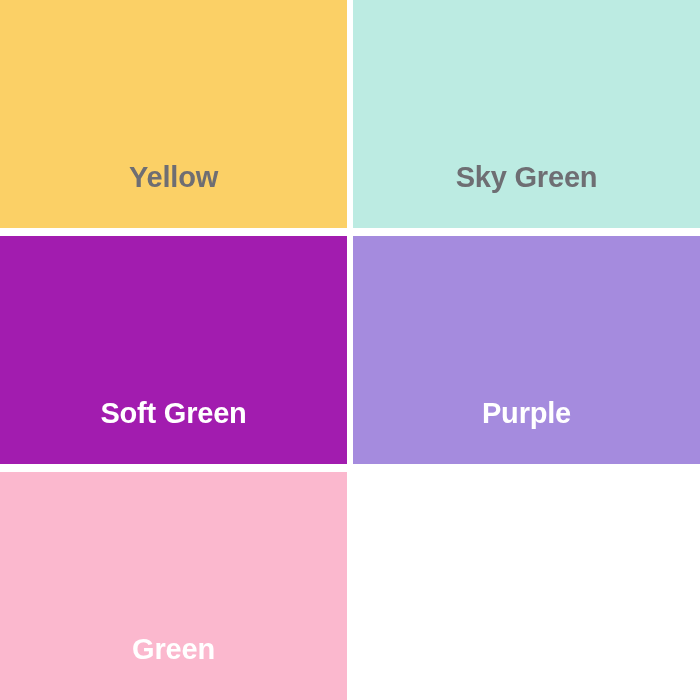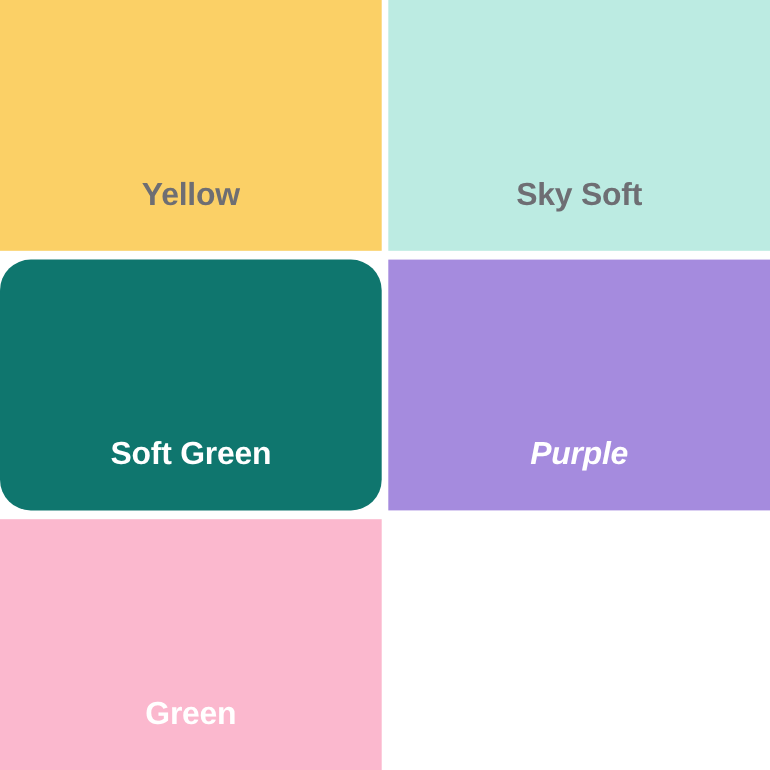--- a/index.html
+++ b/index.html
@@ -48,28 +48,28 @@
 <body>
 
 <div id="palette-grid" style="background-color: rgb(255, 255, 255);">
 
   <div class="swatch" style="background-color: rgb(251, 208, 102);">
     <span class="swatch-label" style="color: rgb(110, 110, 115);">Yellow</span>
   </div>
 
 
   <div class="swatch" style="background-color: rgb(188, 235, 226);">
-    <span class="swatch-label" style="color: rgb(110, 110, 115);">Sky Soft</span>
+    <span class="swatch-label" style="color: rgb(110, 110, 115);">Sky Green</span>
   </div>
 
-  <div class="swatch" style="background-color: #0f766e; border-radius: 28px;">
+  <div class="swatch" style="background-color: #a21caf;">
     <span class="swatch-label" style="color: rgb(255, 255, 255);">Soft Green</span>
   </div>
 
   <div class="swatch" style="background-color: rgb(165, 139, 222);">
-    <span class="swatch-label" style="color: rgb(255, 255, 255); font-style: italic;">Purple</span>
+    <span class="swatch-label" style="color: rgb(255, 255, 255);">Purple</span>
   </div>
 
   <div class="swatch" style="background-color: rgb(251, 184, 206);">
     <span class="swatch-label" style="color: rgb(255, 255, 255);">Green</span>
   </div>
 
 </div>
 
 </body></html>

